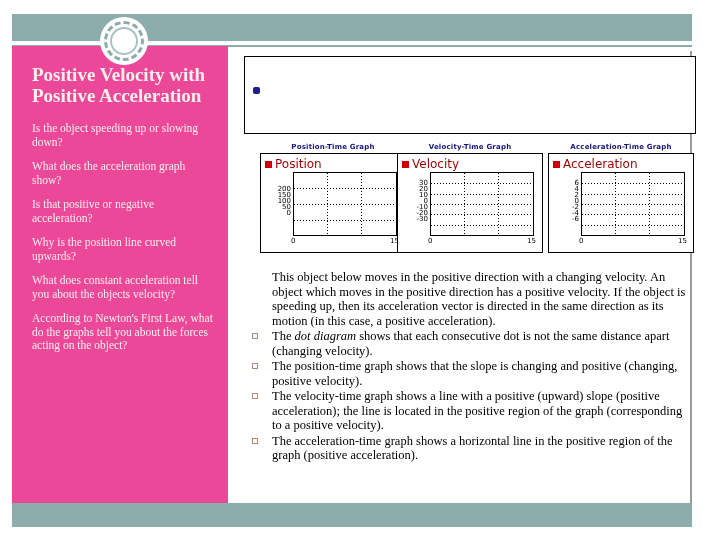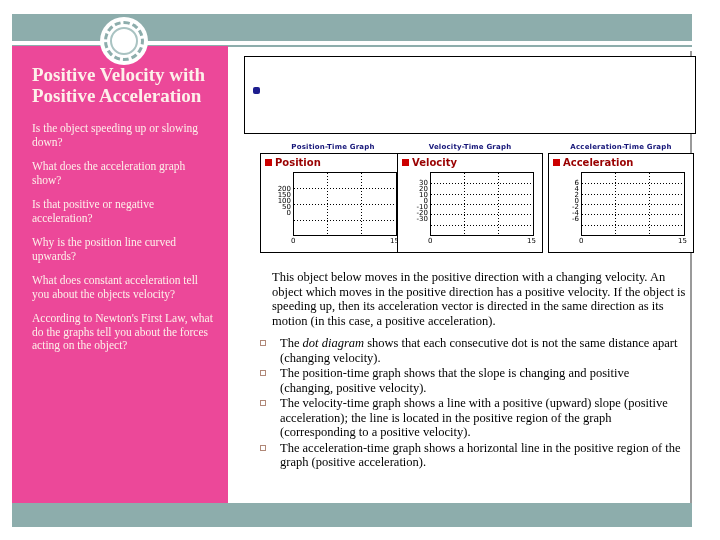--- a/index.html
+++ b/index.html
@@ -219,22 +219,22 @@
     gap: 3px;
   }
   .legend-swatch {
     width: 7px;
     height: 7px;
     background: #cc0000;
     display: inline-block;
   }
   .legend-label {
     font-family: "DejaVu Sans", sans-serif;
-    font-size: 10px;
-    font-weight: bold;
+    font-size: 12px;
+    font-weight: normal;
     color: #990000;
     white-space: nowrap;
   }
   .plot-wrap {
     position: absolute;
     left: 0;
     top: 15px;
     width: 146px;
     height: 85px;
   }
@@ -306,21 +306,21 @@
   }
   .para {
     font-size: 12.5px;
     line-height: 14.5px;
     margin: 0 0 1px 0;
     text-indent: 0;
     padding-left: 28px;
   }
   .bullets {
     list-style: none;
-    margin: 8px;
+    margin: 0;
     padding: 0;
   }
   .bullet {
     position: relative;
     font-size: 12.5px;
     line-height: 14.5px;
     padding-left: 28px;
     margin-bottom: 1px;
   }
   .bullet .sq {

